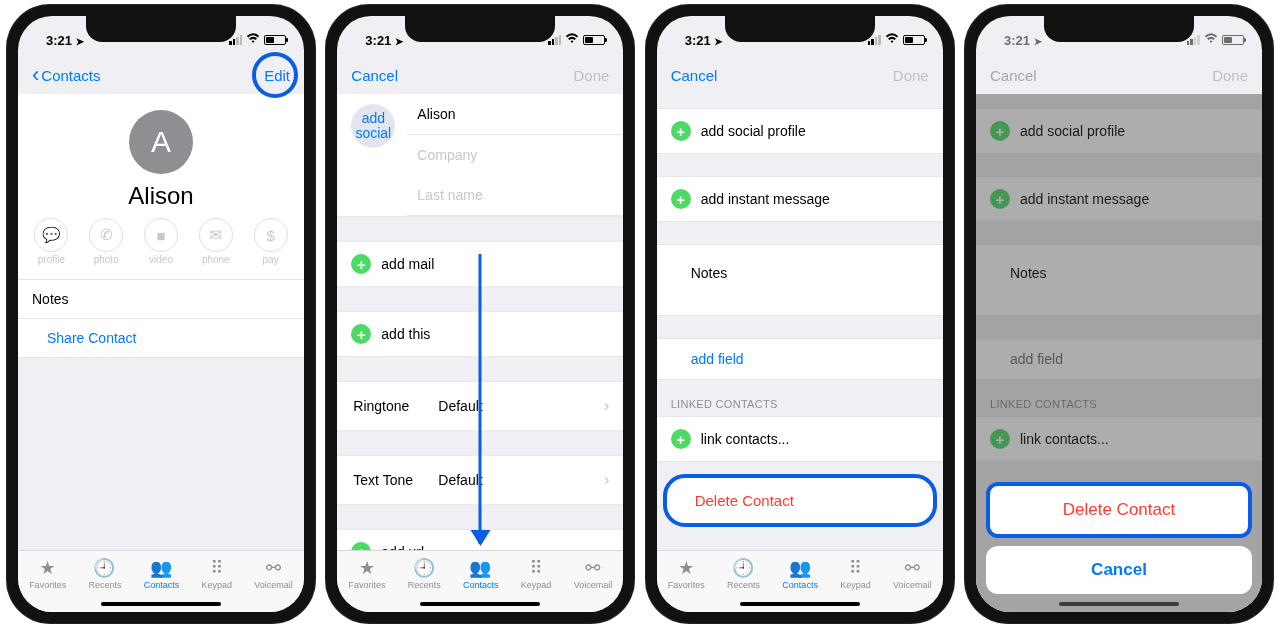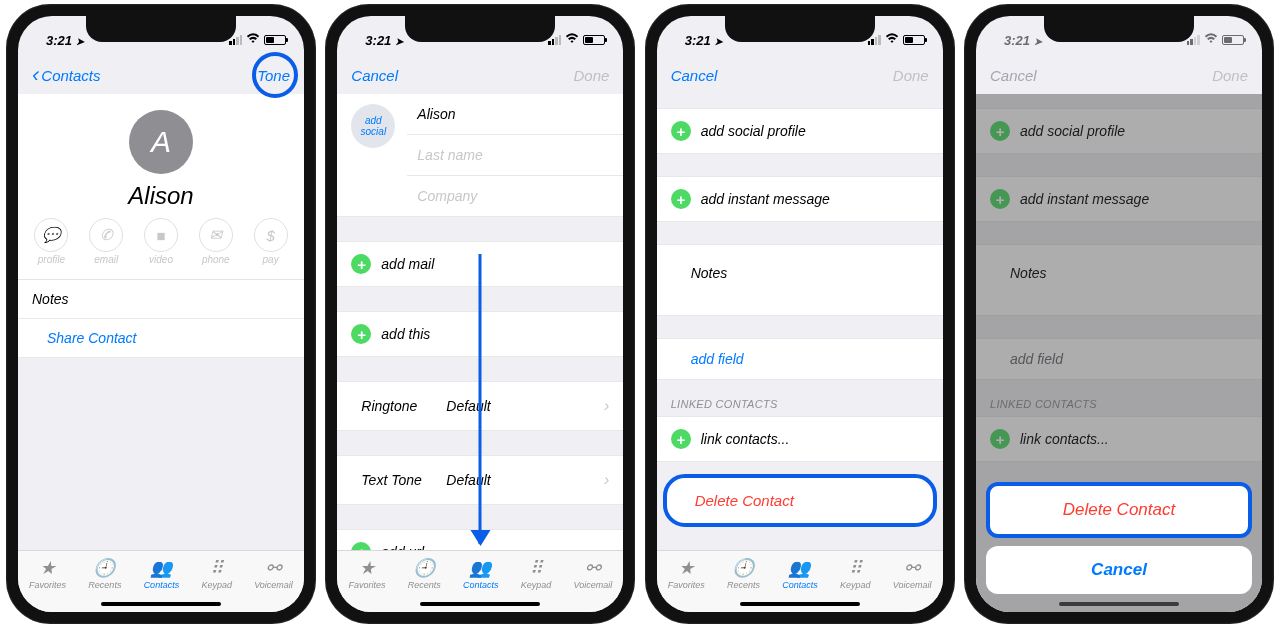--- a/index.html
+++ b/index.html
@@ -3,21 +3,21 @@
 <meta charset="utf-8">
 <style>
   * { box-sizing: border-box; margin: 0; padding: 0; font-family: -apple-system, "Helvetica Neue", Arial, sans-serif; }
   body { background: #fff; width: 1280px; height: 630px; display: flex; justify-content: space-between; padding: 4px 6px; }
   .phone {
     width: 310px; height: 620px; background: #111; border-radius: 44px; padding: 12px;
     position: relative; box-shadow: inset 0 0 2px #555;
   }
   .screen {
     width: 100%; height: 100%; background: #efeff4; border-radius: 34px; overflow: hidden;
-    position: relative; display: flex; flex-direction: column; font-style: italic;
+    position: relative; display: flex; flex-direction: column;
   }
   .notch {
     position: absolute; top: 0; left: 50%; transform: translateX(-50%);
     width: 150px; height: 26px; background: #111; border-radius: 0 0 16px 16px; z-index: 50;
   }
   .statusbar {
     height: 40px; display: flex; justify-content: space-between; align-items: center;
     padding: 8px 18px 0 28px; font-size: 13px; font-weight: 600;
   }
   .status-right { display: flex; align-items: center; gap: 4px; }
@@ -57,27 +57,27 @@
   .act { display: flex; flex-direction: column; align-items: center; gap: 2px; color: #c7c7cc; font-size: 10px; }
   .act .circ { width: 34px; height: 34px; border-radius: 50%; background: #fff; border: 1px solid #e0e0e4;
     display: flex; align-items: center; justify-content: center; font-size: 15px; color: #c7c7cc; }
   .row { background: #fff; padding: 11px 14px; font-size: 14px; border-bottom: 1px solid #e8e8ec; }
   .row.link { color: #007aff; padding-left: 29px; }
   .gap { height: 26px; }
 
   
   .editrow { background: #fff; padding: 12px 14px; font-size: 14px; border-bottom: 1px solid #e8e8ec;
     display: flex; align-items: center; gap: 10px; position: relative; }
-  .editrow.tall { padding: 16px 24px; gap: 21px; }
+  .editrow.tall { padding: 16px 16px; gap: 21px; }
   .addbtn { width: 20px; height: 20px; border-radius: 50%; background: #4cd964; color: #fff;
     display: flex; align-items: center; justify-content: center; font-size: 15px; line-height:1; font-weight:600; flex-shrink:0; }
   .placeholder { color: #c7c7cc; }
   .disclosure { position: absolute; right: 14px; color: #c7c7cc; font-size: 16px; }
   .photo-circle { width: 44px; height: 44px; border-radius: 50%; background: #e2e6ec; color: #007aff;
-    font-size: 10px; display: flex; flex-direction:column; align-items: center; justify-content: center; line-height:1.1; margin: 10px 0 0 14px; float:left; }
+    font-size: 14px; display: flex; flex-direction:column; align-items: center; justify-content: center; line-height:1.1; margin: 10px 0 0 14px; float:left; }
   .name-fields { margin-left: 70px; }
   .name-fields .editrow { padding-left: 10px; }
 
   .section-header { font-size: 11px; color: #8e8e93; padding: 18px 14px 6px; text-transform: uppercase; letter-spacing: 0.3px; }
 
   .delete-row { background: #fff; padding: 14px; font-size: 15px; color: #ff3b30; text-align: center;
     border-top: 1px solid #e8e8ec; border-bottom: 1px solid #e8e8ec; margin-top: 14px; }
 
   .circle-highlight { border: 4px solid #0a5de6; border-radius: 22px; }
   .edit-highlight { position: absolute; top: 36px; right: 6px; width: 46px; height: 46px; border: 4px solid #0a5de6; border-radius: 50%; z-index: 40; pointer-events:none; }
@@ -119,34 +119,34 @@
             </svg>
         </span>
         <span class="batt"></span>
       </span>
     </div>
     <div class="navbar">
       <span class="back">
           <span class="chev">‹</span>
           <span>Contacts</span>
         </span>
-      <span>Tone</span>
+      <span>Edit</span>
     </div>
     <div class="content">
       <div class="s1-head">
         <div class="avatar">A</div>
         <div class="name">Alison</div>
         <div class="actions">
           <div class="act">
               <div class="circ">💬</div>
               <span>profile</span>
             </div>
           <div class="act">
               <div class="circ">✆</div>
-              <span>email</span>
+              <span>photo</span>
             </div>
           <div class="act">
               <div class="circ">■</div>
               <span>video</span>
             </div>
           <div class="act">
               <div class="circ">✉</div>
               <span>phone</span>
             </div>
           <div class="act">
@@ -210,25 +210,25 @@
     <div class="content" style="background:#efeff4">
       <div style="background:#fff; overflow:hidden; border-bottom:1px solid #e8e8ec;">
         <div class="photo-circle">
             <span>add</span>
             <span>social</span>
           </div>
         <div class="name-fields">
           <div class="editrow">
               <span>Alison</span>
             </div>
+          <div class="editrow" style="border-bottom:none">
+              <span class="placeholder">Company</span>
+            </div>
           <div class="editrow">
               <span class="placeholder">Last name</span>
-            </div>
-          <div class="editrow" style="border-bottom:none">
-              <span class="placeholder">Company</span>
             </div>
         </div>
       </div>
       <div style="height:24px"></div>
       <div class="editrow" style="border-top:1px solid #e8e8ec">
           <span class="addbtn">+</span>
           <span>add mail</span>
         </div>
       <div style="height:24px"></div>
       <div class="editrow" style="border-top:1px solid #e8e8ec">

